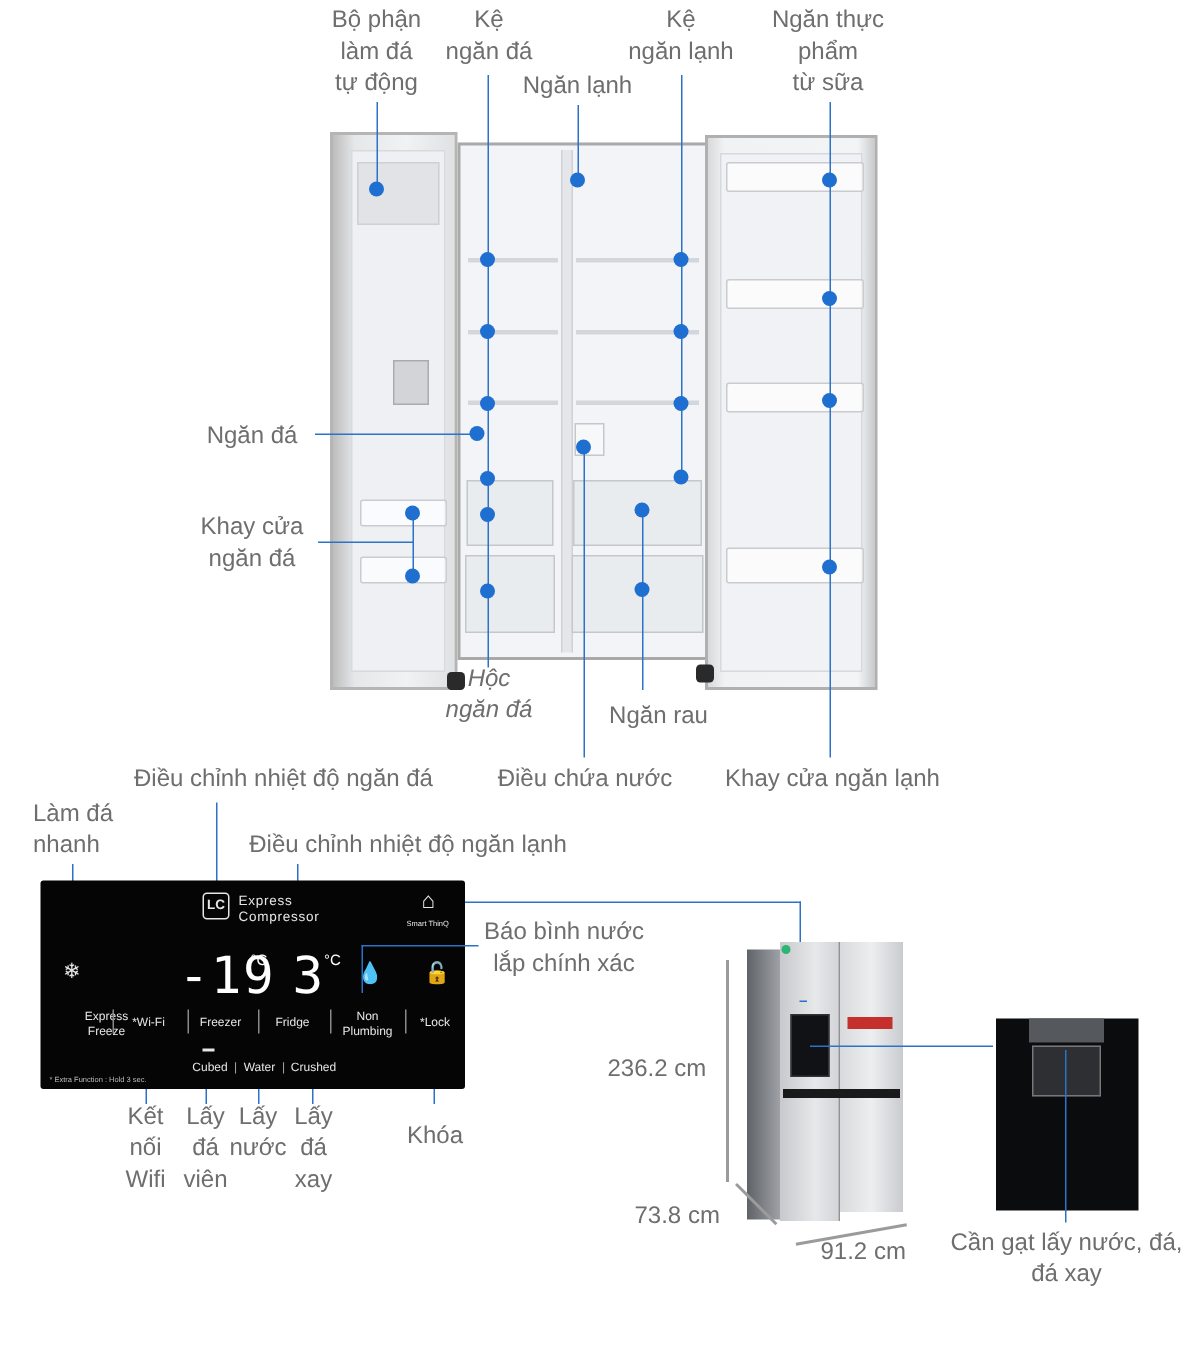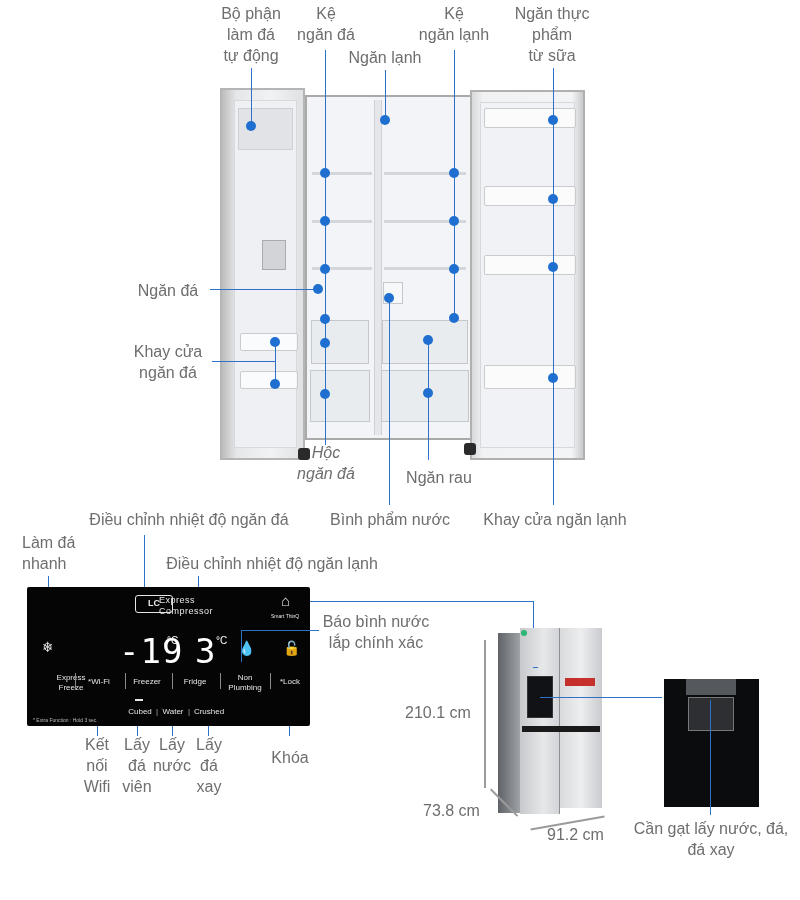--- a/index.html
+++ b/index.html
@@ -25,21 +25,21 @@
 
   .door-right { position:absolute; left:470px; top:90px; width:115px; height:370px;
     background: linear-gradient(90deg,#d8d9db 0%,#f1f2f4 10%,#f3f4f6 90%,#c9cacc 100%); border:2px solid #b0b0b0; }
   .door-right .inner { position:absolute; left:8px; top:10px; right:8px; bottom:10px; background:#f0f2f5; border:1px solid #d6d8db; }
 
   .foot { position:absolute; width:12px; height:12px; background:#2a2a2a; border-radius:3px; }
 
   
   .panel { position:absolute; left:27px; top:587px; width:283px; height:139px; background:#050505; border-radius:2px; }
   .panel .t { position:absolute; color:#e6e6e6; font-size:8px; text-align:center; white-space:pre; line-height:10px; }
-  .lc-logo { position:absolute; left:108px; top:8px; width:38px; height:18px; border:1.5px solid #e6e6e6; border-radius:3px; color:#e6e6e6; font-size:9px; font-weight:bold; text-align:center; line-height:15px; }
+  .lc-logo { position:absolute; left:108px; top:8px; width:18px; height:18px; border:1.5px solid #e6e6e6; border-radius:3px; color:#e6e6e6; font-size:9px; font-weight:bold; text-align:center; line-height:15px; }
   .lc-text { position:absolute; left:132px; top:8px; color:#e6e6e6; font-size:9px; line-height:11px; letter-spacing:0.5px; }
   .seg { position:absolute; color:#ffffff; font-family:"DejaVu Sans Mono", monospace; font-size:34px; line-height:34px; letter-spacing:1px; }
   .deg { position:absolute; color:#ffffff; font-size:10px; }
   .sep { position:absolute; width:1px; height:16px; background:#8a8a8a; }
   .picon { position:absolute; color:#e6e6e6; font-size:14px; text-align:center; }
   .ext-side { position:absolute; left:498px; top:633px; width:22px; height:180px; background:linear-gradient(90deg,#5f6266,#9ea1a5); }
   .ext-front-l { position:absolute; left:520px; top:628px; width:40px; height:186px; background:linear-gradient(90deg,#c7c9cc,#e7e8ea 60%,#d2d4d7); border-right:1px solid #8e9094; }
   .ext-front-r { position:absolute; left:560px; top:628px; width:42px; height:180px; background:linear-gradient(90deg,#d9dadc,#eceef0 50%,#c9cbce); }
   .ext-disp { position:absolute; left:527px; top:676px; width:26px; height:42px; background:#111215; border:1px solid #333; }
   .ext-handle { position:absolute; left:522px; top:726px; width:78px; height:6px; background:#1a1a1a; }
@@ -143,21 +143,21 @@
 
 <div class="vline" style="left:389px;top:298px;height:207px;"></div>
 <div class="dot" style="left:384px;top:293px;"></div>
 <div class="vline" style="left:428px;top:340px;height:120px;"></div>
 <div class="dot" style="left:423px;top:335px;"></div>
 <div class="dot" style="left:423px;top:388px;"></div>
 
 <div class="lbl" style="left:288px;top:442px;width:76px;font-style:italic;">Hộc
 ngăn đá</div>
 <div class="lbl" style="left:402px;top:467px;width:74px;">Ngăn rau</div>
-<div class="lbl" style="left:325px;top:509px;width:130px;">Bình phẩm nước</div>
+<div class="lbl" style="left:325px;top:509px;width:130px;">Điều chứa nước</div>
 <div class="lbl" style="left:474px;top:509px;width:162px;">Khay cửa ngăn lạnh</div>
 
 <div class="lbl" style="left:78px;top:509px;width:222px;">Điều chỉnh nhiệt độ ngăn đá</div>
 <div class="lbl left" style="left:22px;top:532px;">Làm đá
 nhanh</div>
 <div class="lbl" style="left:154px;top:553px;width:236px;">Điều chỉnh nhiệt độ ngăn lạnh</div>
 
 <div class="vline" style="left:48px;top:576px;height:64px;"></div>
 <div class="vline" style="left:144px;top:535px;height:105px;"></div>
 <div class="vline" style="left:198px;top:576px;height:98px;"></div>
@@ -237,21 +237,21 @@
   <div class="ext-handle"></div>
 </div>
 
 <div class="hline" style="left:533px;top:667px;width:5px;"></div>
 <div class="hline" style="left:540px;top:697px;width:122px;"></div>
 
 <div class="arrow-line" style="left:484px;top:640px;width:1.5px;height:148px;"></div>
 <div class="arrow-line" style="left:490px;top:790px;width:1.5px;height:38px;transform:rotate(-45deg);transform-origin:top left;"></div>
 <div class="arrow-line" style="left:530px;top:822px;width:75px;height:1.5px;transform:rotate(-10deg);"></div>
 
-<div class="dim" style="left:405px;top:704px;">210.1 cm</div>
+<div class="dim" style="left:405px;top:704px;">236.2 cm</div>
 <div class="dim" style="left:423px;top:802px;">73.8 cm</div>
 <div class="dim" style="left:547px;top:826px;">91.2 cm</div>
 
 <div class="closeup">
   <div class="top"></div>
   <div class="tray"></div>
 </div>
 <div class="vline" style="left:710px;top:700px;height:115px;"></div>
 <div class="lbl" style="left:624px;top:818px;width:174px;text-align:center;">Cần gạt lấy nước, đá,
 đá xay</div>

